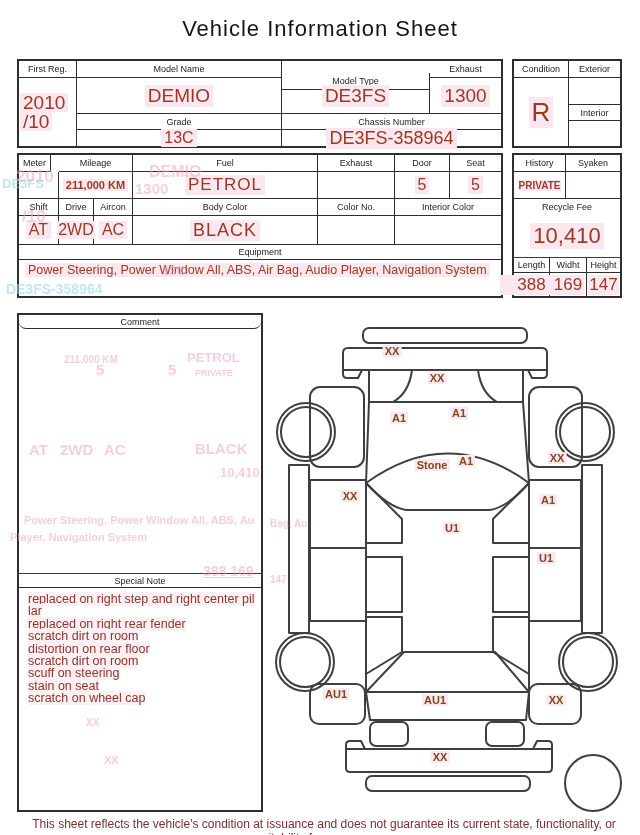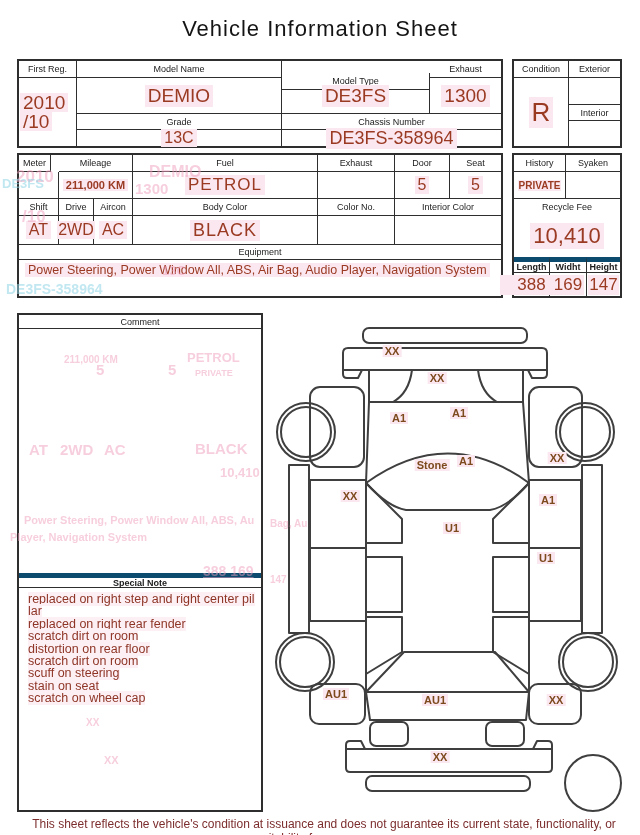--- a/index.html
+++ b/index.html
@@ -7,21 +7,21 @@
          font-family:"Liberation Sans",sans-serif;}
   .abs{position:absolute;box-sizing:border-box;}
   .title{left:0;top:16px;width:640px;text-align:center;font-size:22px;letter-spacing:1px;
          color:#141414;font-weight:500;}
   .tbl{position:absolute;box-sizing:border-box;border:2px solid #2e2e2e;background:#fff;z-index:2;}
   .cell{position:absolute;box-sizing:border-box;display:flex;align-items:center;justify-content:center;}
   .lblc{font-size:9px;color:#1b1b1b;white-space:nowrap;}
   .valc{color:#9a3a23;}
   .br{border-right:1px solid #2e2e2e;}
   .bb{border-bottom:1px solid #2e2e2e;}
-  .bt{border-top:5px solid #0c4a6e;font-weight:bold;}
+  .bt{border-top:1px solid #0c4a6e;}
   .topl{align-items:flex-start;justify-content:flex-start;}
   .hl{background:#fbe7ef;padding:0 3px;white-space:nowrap;}
   .fs19{font-size:19px;} .fs18{font-size:18px;} .fs17{font-size:17px;} .fs16{font-size:16px;}
   .fs26{font-size:26px;} .fs22{font-size:22px;}
   .fs12{font-size:12.5px;}
   .firstreg{flex-direction:column;align-items:flex-start;line-height:1.02;padding-left:1px;}
   .equip-body{padding:3px 0 0 6px;}
   .notes{position:absolute;left:2px;right:2px;top:273px;bottom:2px;padding:5px 2px 0 7px;
          color:#8e3526;font-size:12.5px;line-height:12.4px;overflow:hidden;}
   .note-line{word-break:break-all;margin:0 0 0 0;}
@@ -150,21 +150,21 @@
       </div>
     <div class="cell valc br fs17" style="left:36px;top:118px;width:37px;height:23px;">
         <span class="hl" style="padding:0 2px;">169</span>
       </div>
     <div class="cell valc fs17" style="left:73px;top:118px;width:33px;height:23px;">
         <span class="hl" style="padding:0 1px;">147</span>
       </div>
   </div>
 
   <div class="tbl" style="left:17px;top:313px;width:246px;height:499px;">
-    <div class="cell lblc bb" style="left:0;top:0;width:242px;height:14px;">Comment</div>
+    <div class="cell lblc bb" style="left:0;top:0;width:242px;height:14px;border-radius:7px;">Comment</div>
     <div class="cell lblc bt bb" style="left:0;top:258px;width:242px;height:15px;">Special Note</div>
     <div class="notes">
         <div class="note-line"><span>replaced on right step and right center pillar</span></div>
         <div class="note-line"><span>replaced on right rear fender</span></div>
         <div class="note-line"><span>scratch dirt on room</span></div>
         <div class="note-line"><span>distortion on rear floor</span></div>
         <div class="note-line"><span>scratch dirt on room</span></div>
         <div class="note-line"><span>scuff on steering</span></div>
         <div class="note-line"><span>stain on seat</span></div>
         <div class="note-line"><span>scratch on wheel cap</span></div>

